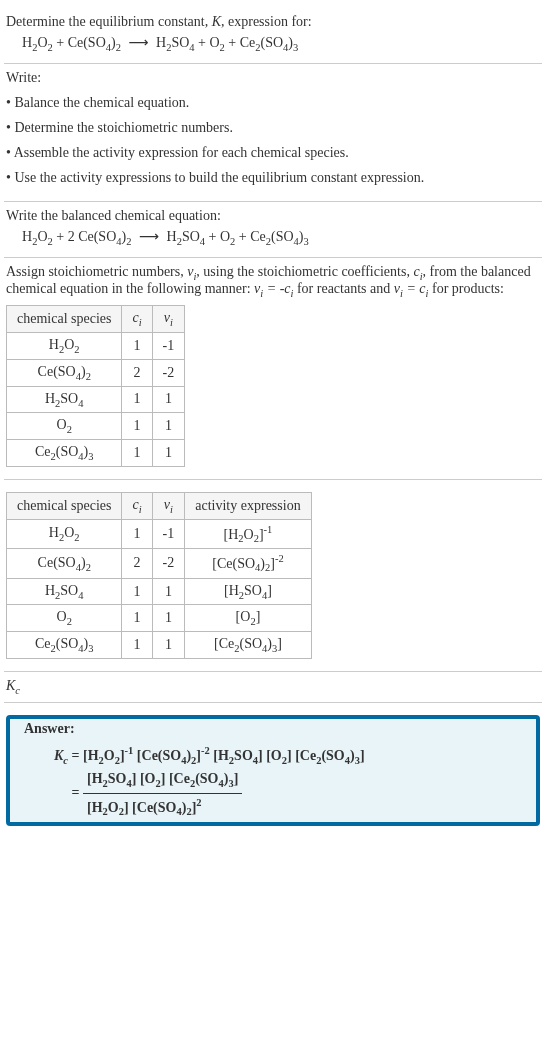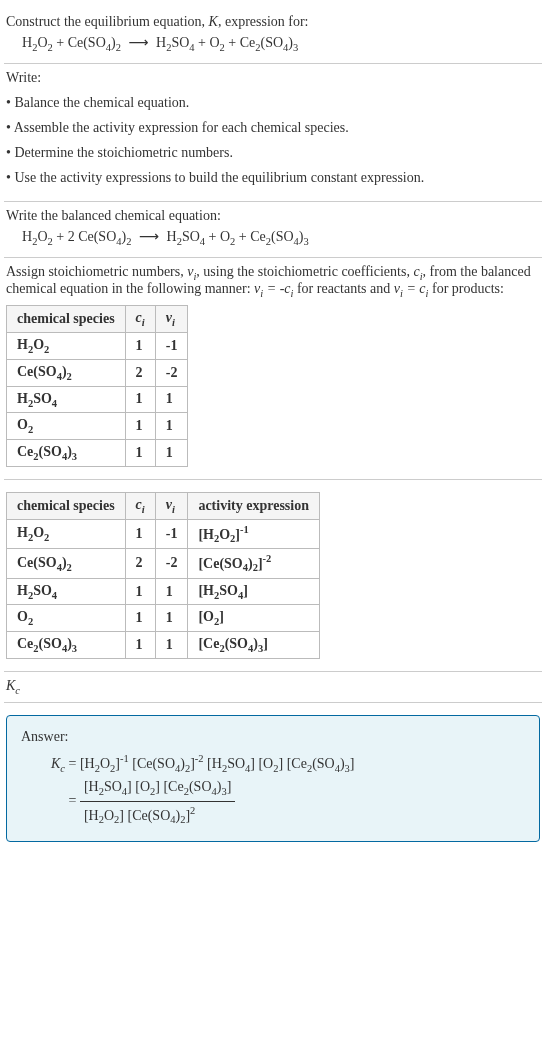--- a/index.html
+++ b/index.html
@@ -27,32 +27,33 @@
     .plan-list div {
       margin: 9px 0;
     }
     table {
       border-collapse: collapse;
       margin: 6px 0;
     }
     th, td {
       border: 1px solid #bbb;
       padding: 4px 10px;
-      text-align: left;
-      font-weight: bold;
+      text-align: center;
+      font-weight: normal;
     }
     th {
       background: #f5f5f5;
     }
     .answer-box {
       background: #e8f4f8;
-      border: 1px solid #0369a1;
+      border: 4px solid #0369a1;
       border-radius: 4px;
-      padding: 13px 14px;
+      padding: 2px 14px;
       margin: 6px 0;
+      font-weight: bold;
     }
     .answer-label {
       margin-bottom: 6px;
     }
     .kc-expr {
       padding-left: 30px;
       line-height: 1.5;
     }
     .frac {
       display: inline-block;
@@ -70,33 +71,33 @@
     .arrow {
       display: inline-block;
       margin: 0 4px;
     }
   </style>
 </head>
 <body>
 
 <div class="section">
   <div>
-    <span>Construct the equilibrium equation, </span><span class="italic">K</span><span>, expression for:</span>
+    <span>Determine the equilibrium constant, </span><span class="italic">K</span><span>, expression for:</span>
   </div>
   <div class="equation">
     H<sub>2</sub>O<sub>2</sub> + Ce(SO<sub>4</sub>)<sub>2</sub> <span class="arrow">⟶</span> H<sub>2</sub>SO<sub>4</sub> + O<sub>2</sub> + Ce<sub>2</sub>(SO<sub>4</sub>)<sub>3</sub>
   </div>
 </div>
 
 <div class="section">
   <div>Write:</div>
   <div class="plan-list">
     <div>• Balance the chemical equation.</div>
+    <div>• Determine the stoichiometric numbers.</div>
     <div>• Assemble the activity expression for each chemical species.</div>
-    <div>• Determine the stoichiometric numbers.</div>
     <div>• Use the activity expressions to build the equilibrium constant expression.</div>
   </div>
 </div>
 
 <div class="section">
   <div>Write the balanced chemical equation:</div>
   <div class="equation">
     H<sub>2</sub>O<sub>2</sub> + 2 Ce(SO<sub>4</sub>)<sub>2</sub> <span class="arrow">⟶</span> H<sub>2</sub>SO<sub>4</sub> + O<sub>2</sub> + Ce<sub>2</sub>(SO<sub>4</sub>)<sub>3</sub>
   </div>
 </div>

